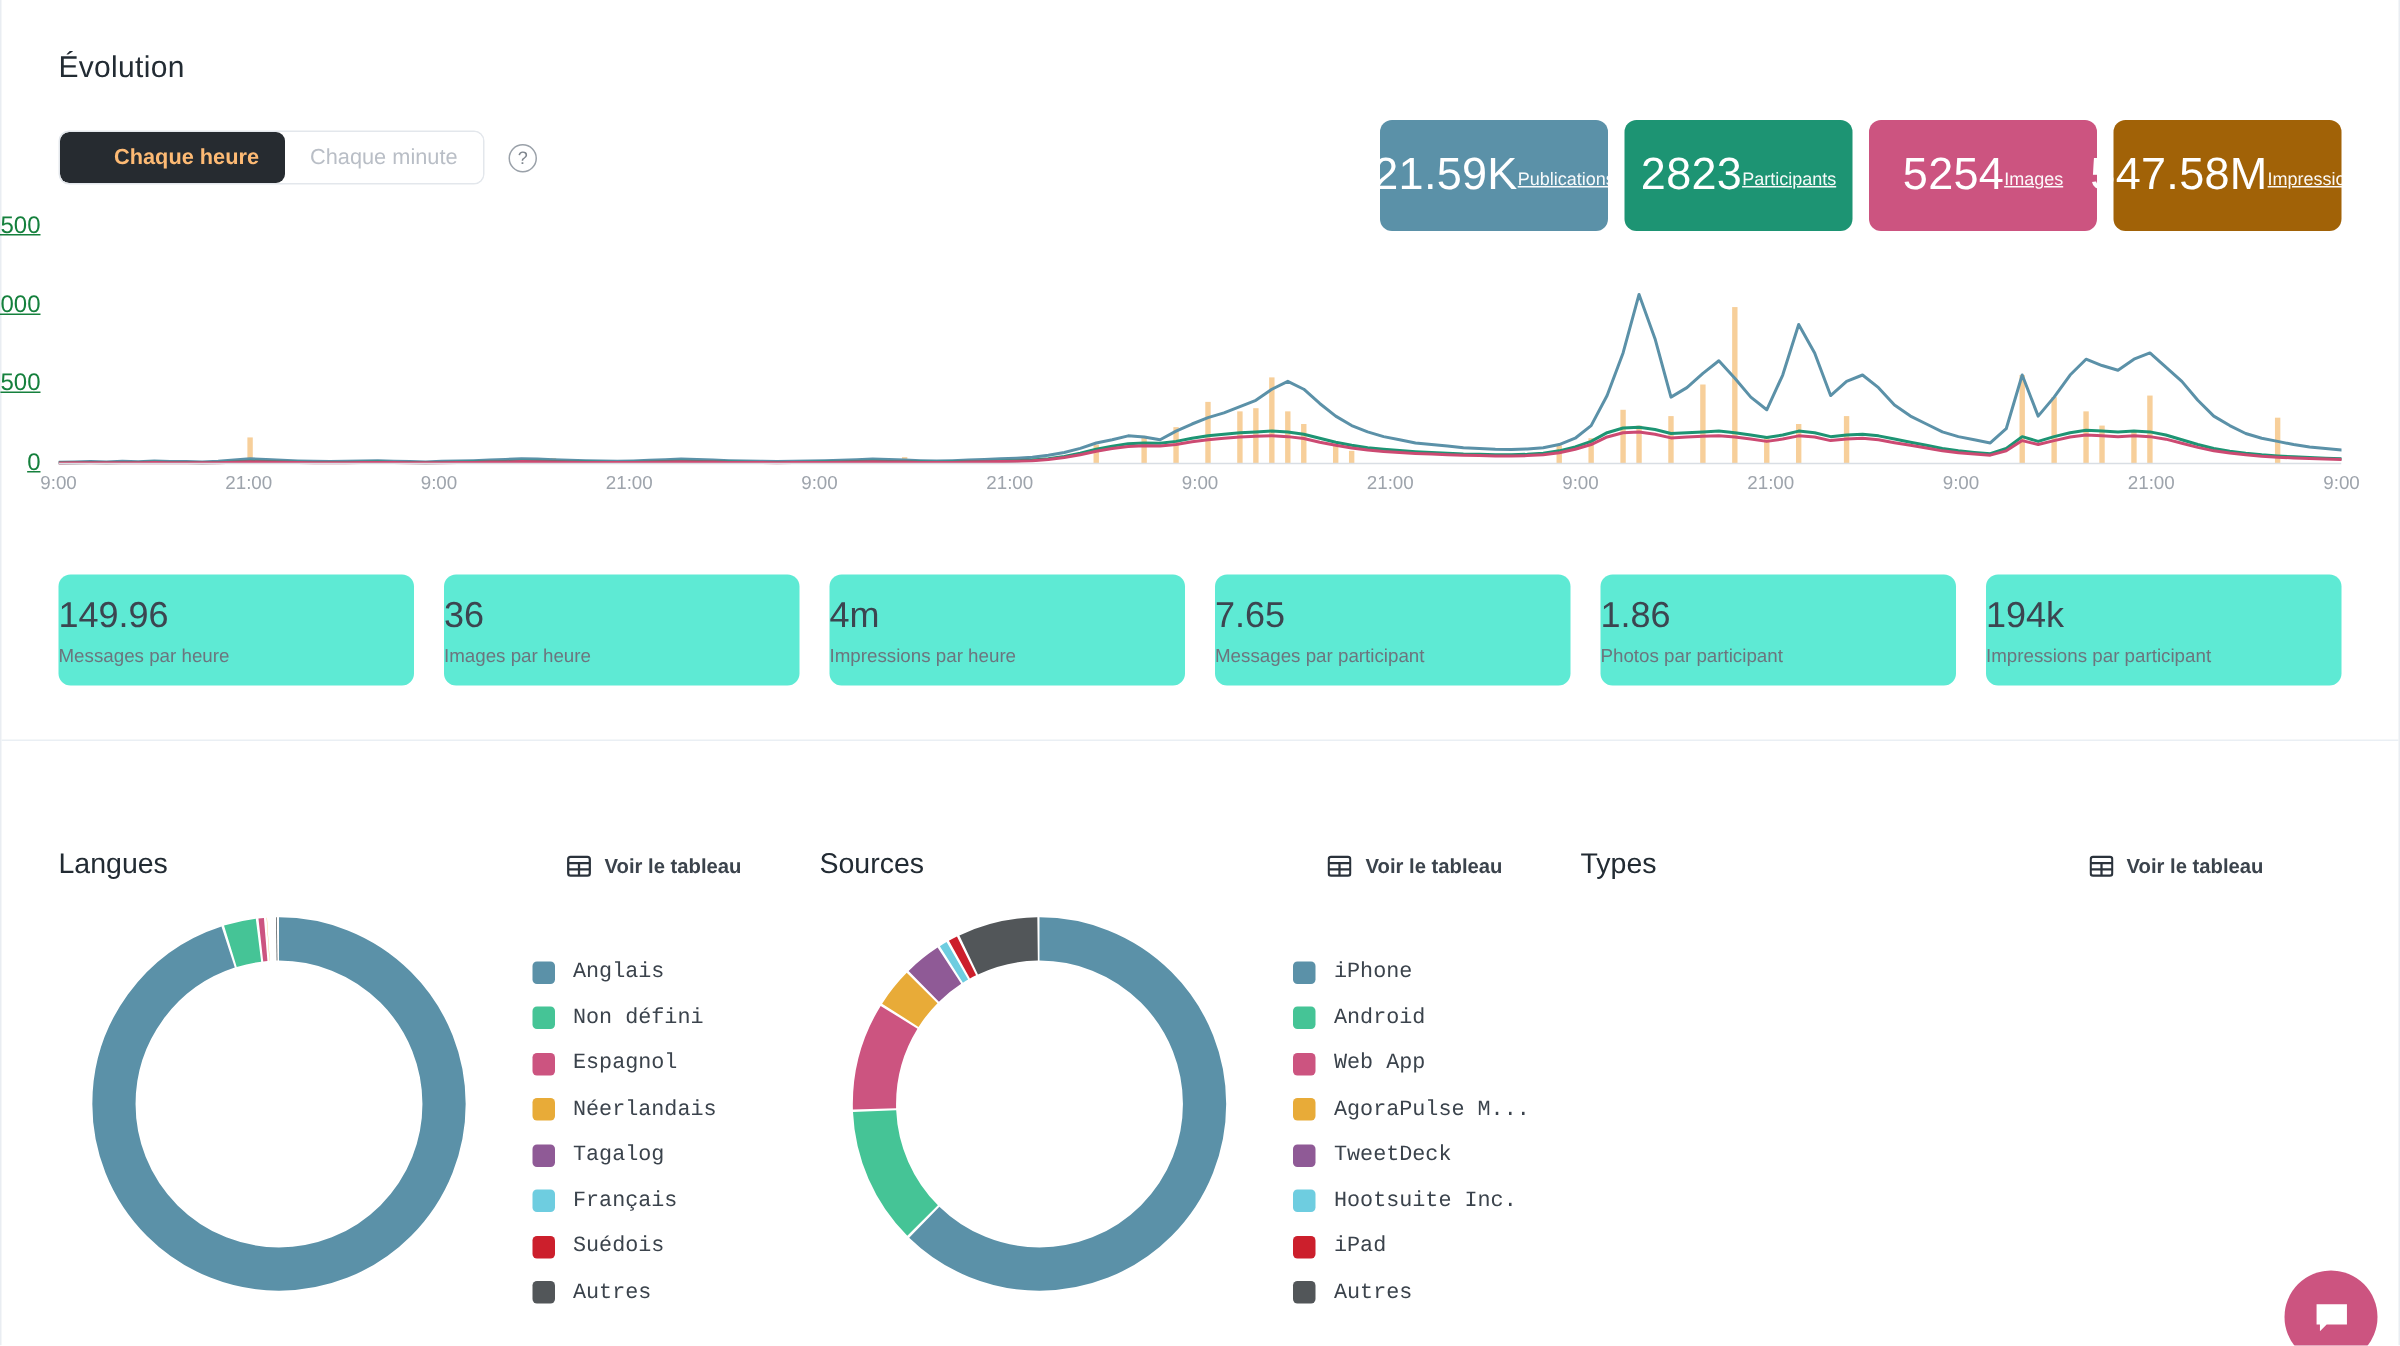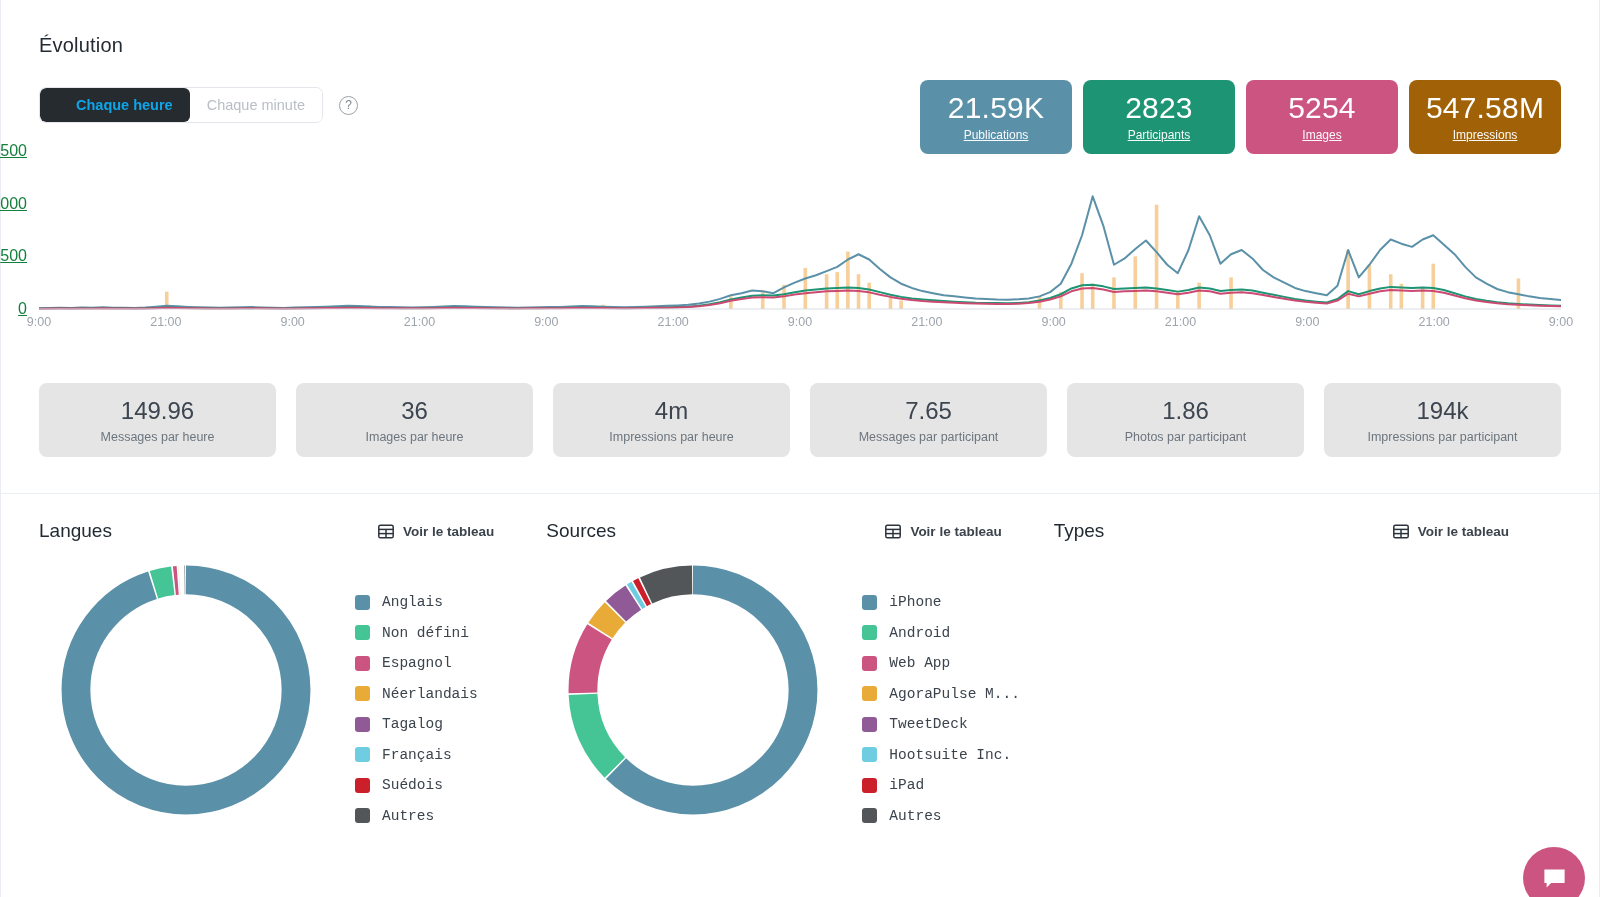--- a/index.html
+++ b/index.html
@@ -27,37 +27,37 @@
   .seg {
     display: flex; align-items: stretch;
     border: 1px solid #e3e7ec; border-radius: 7px; overflow: hidden;
     background: #fff;
   }
   .seg-btn {
     font-size: 14.5px; padding: 9px 17px; background: #fff; color: #b9bec6;
     border: none; cursor: pointer; font-family: inherit; white-space: nowrap;
   }
   .seg-btn.active {
-    background: #262b30; color: #0ea5e9; font-weight: 700; border-radius: 6px; padding-left: 36px;
+    background: #262b30; color: #fdba74; font-weight: 700; border-radius: 6px; padding-left: 36px;
   }
   .help-icon {
     margin-left: 16px; width: 19px; height: 19px; border-radius: 50%;
     border: 1.4px solid #9aa1a9; color: #7e858d; font-size: 12px;
     display: flex; align-items: center; justify-content: center;
     cursor: pointer; line-height: 1;
   }
 
   
   .kpis {
     position: absolute; top: 80px; right: 38px;
     display: flex; gap: 11px;
   }
   .kpi {
     width: 152px; height: 74px; border-radius: 8px; color: #fff;
-    display: flex; flex-direction: column; align-items: center; justify-content: center;
+    display: flex; align-items: center; justify-content: center;
   }
   .kpi-value { font-size: 30px; font-weight: 400; line-height: 1.05; letter-spacing: .2px; }
   .kpi-label { font-size: 12px; margin-top: 4px; opacity: .96; text-decoration: underline; }
 
   
   .chart-wrap { position: relative; margin-top: 22px; height: 200px; }
   .chart-svg { display: block; width: 100%; height: 168px; }
   .ylabel {
     position: absolute; right: 100%; transform: translateY(-50%);
     font-size: 16px; color: #15803d; padding-right: 12px; white-space: nowrap; text-decoration: underline;
@@ -66,31 +66,31 @@
     position: relative; height: 22px; margin-top: 2px;
   }
   .xtick {
     position: absolute; transform: translateX(-50%);
     font-size: 12.5px; color: #9ea4ac; top: 0; white-space: nowrap;
   }
 
   
   .stats { display: flex; gap: 20px; padding: 38px 38px 0 38px; }
   .stat {
-    flex: 1; height: 74px; border-radius: 8px; background: #e5e5e5;
-    display: flex; flex-direction: column; align-items: center; justify-content: center;
+    flex: 1; height: 74px; border-radius: 8px; background: #5eead4;
+    display: flex; flex-direction: column; align-items: flex-start; justify-content: center;
   }
   .stat-value { font-size: 24px; color: #3c4550; font-weight: 400; }
   .stat-label { font-size: 12.5px; color: #6c757e; margin-top: 5px; }
 
   .divider { height: 1px; background: #eaeff4; margin-top: 36px; }
 
   
   .donuts { display: flex; padding: 26px 38px 0 38px; }
-  .donut-col { flex: 1; position: relative; }
+  .donut-col { flex: 1; position: relative; margin-top: 46px; }
   .donut-head {
     display: flex; align-items: center; justify-content: space-between;
     padding-right: 52px;
   }
   .donut-title { font-size: 19px; color: #222b33; }
   .voir {
     display: flex; align-items: center; gap: 9px; cursor: pointer;
     font-size: 13.5px; color: #3b434c; font-weight: 700;
   }
   .donut-body { display: flex; align-items: flex-start; margin-top: 17px; }

